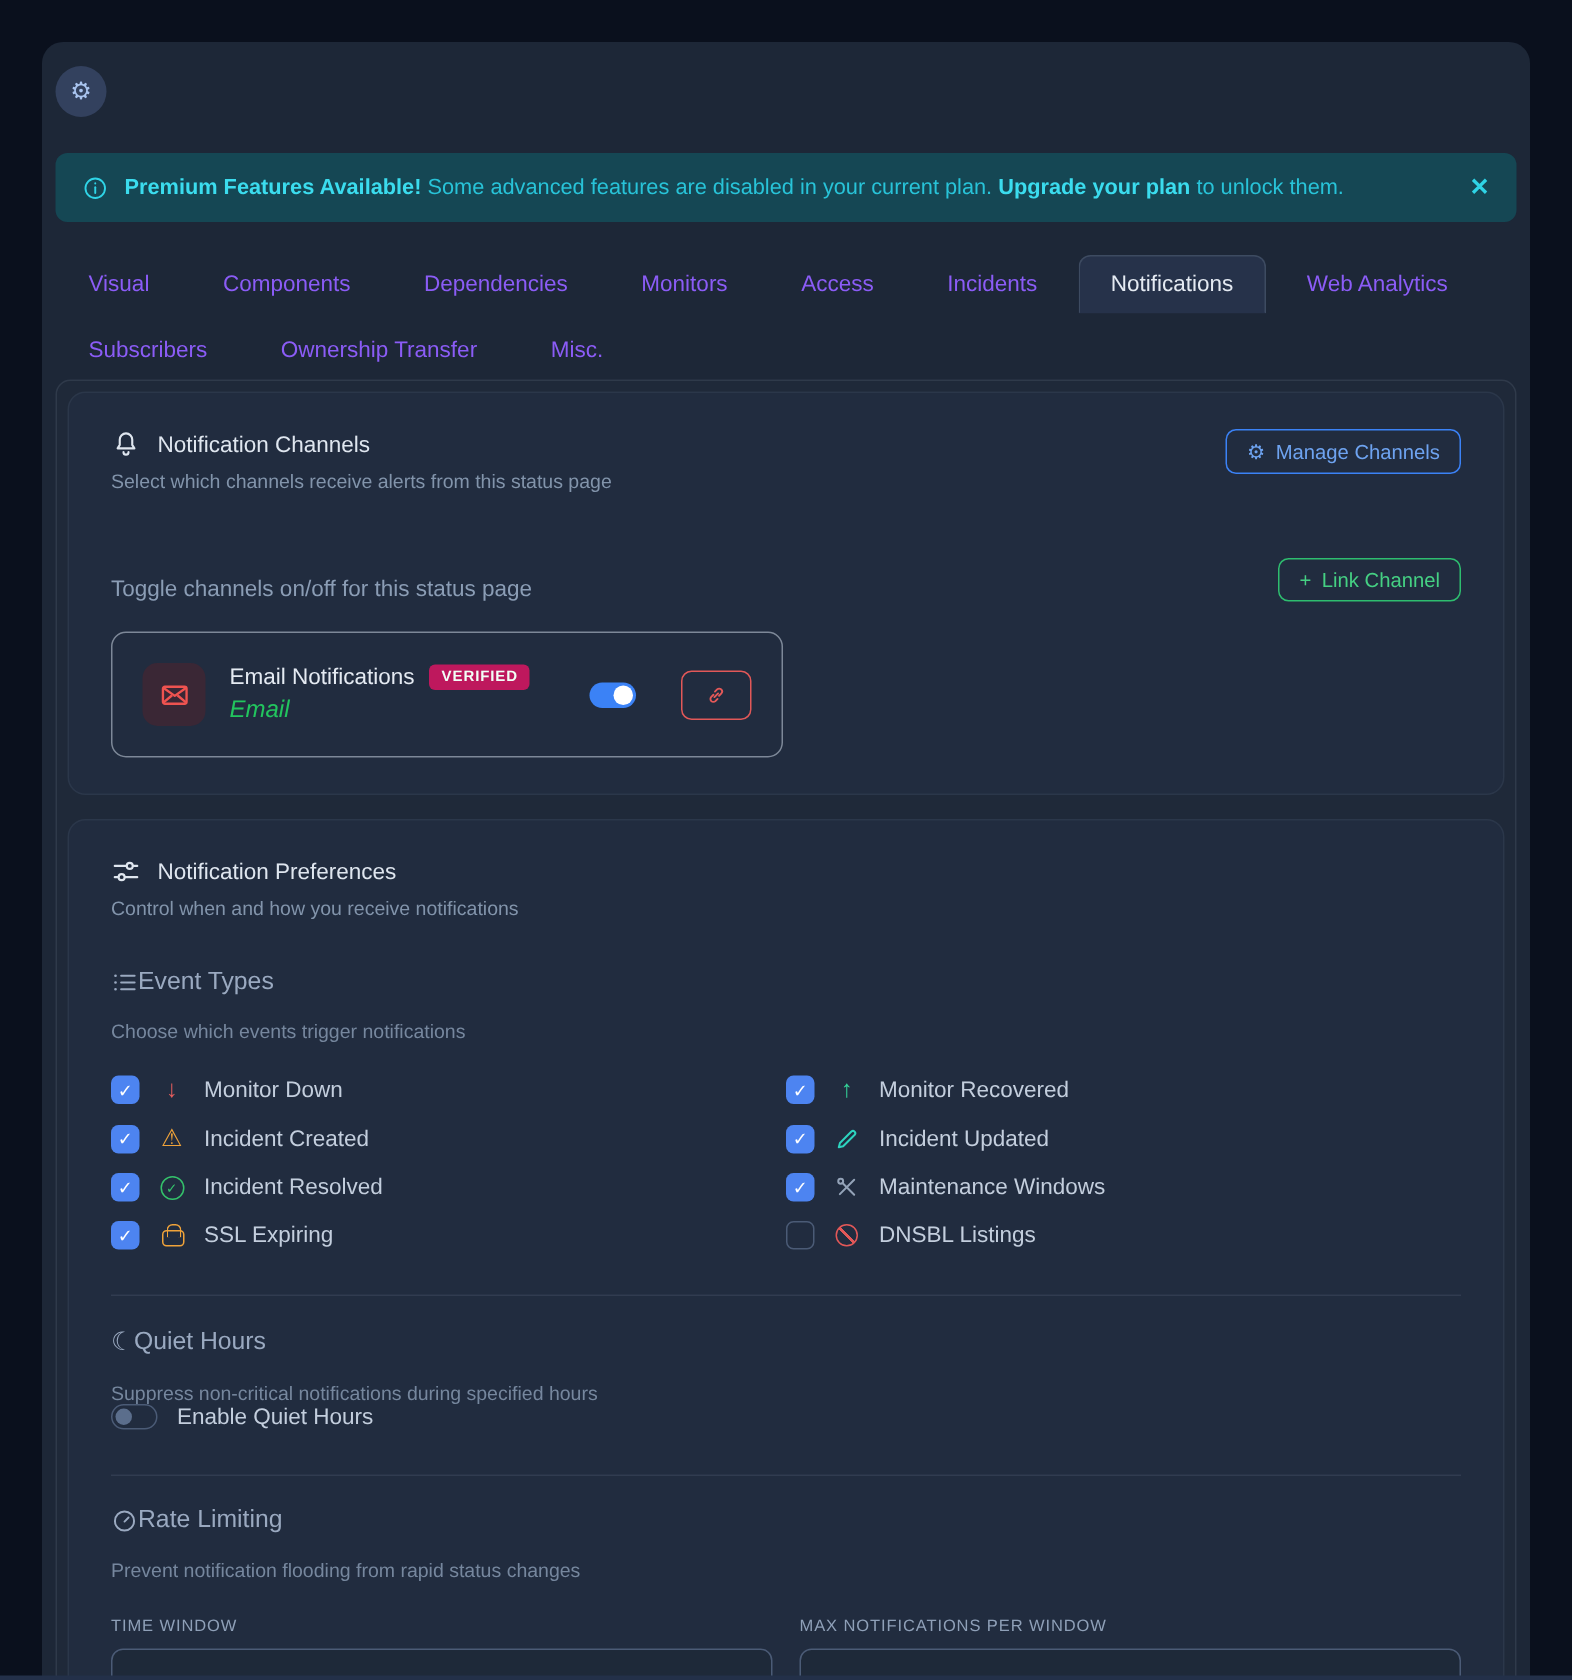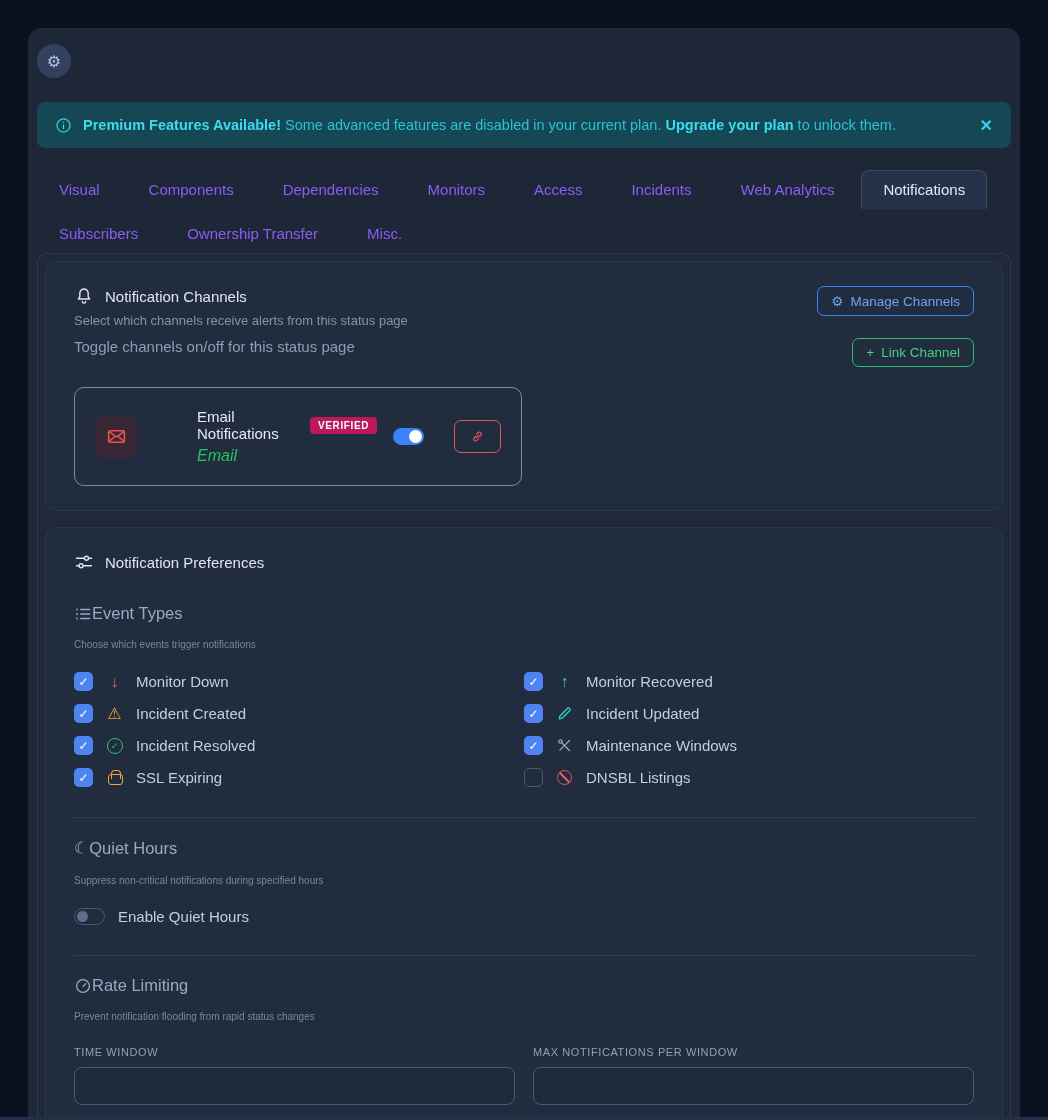--- a/index.html
+++ b/index.html
@@ -67,34 +67,34 @@
   .btn-outline-blue {
     display:inline-flex; align-items:center; gap:7px; padding:6px 13px;
     border:1px solid #3b82f6; border-radius:7px; background:transparent;
     color:#6ea3f0; font-size:13.5px; cursor:pointer; font-family:inherit;
   }
   .btn-outline-green {
     display:inline-flex; align-items:center; gap:7px; padding:6px 13px;
     border:1px solid #2ebd6f; border-radius:7px; background:transparent;
     color:#45d083; font-size:13.5px; cursor:pointer; font-family:inherit;
   }
-  .toggle-hint-row { display:flex; justify-content:space-between; align-items:flex-start; margin-top:10px; }
+  .toggle-hint-row { display:flex; justify-content:space-between; align-items:flex-end; margin-top:44px; }
   .toggle-hint { color:#8b9db5; font-size:15px; }
 
   
   .channel-card {
     margin-top:20px; width:448px; border:1px solid rgba(203,213,225,.55);
     border-radius:10px; padding:20px; display:flex; align-items:center; gap:16px;
   }
   .mail-tile {
     width:42px; height:42px; border-radius:10px; background:#3a2735;
     display:flex; align-items:center; justify-content:center; flex:0 0 auto;
   }
   .mail-tile svg { width:21px; height:21px; color:#ef5350; }
-  .ch-info { flex:1;margin-left:44px; }
+  .ch-info { flex:1; }
   .ch-name-row { display:flex; align-items:center; gap:10px; }
   .ch-name { font-size:15px; color:#e4eaf2; }
   .badge {
     background:#be185d; color:#f2fff7; font-size:10px; font-weight:700;
     letter-spacing:.6px; padding:3px 8px; border-radius:4px;
   }
   .ch-type { font-size:16px; color:#22c55e; margin-top:5px;font-style:italic; }
 
   .toggle { width:31px; height:17px; border-radius:9px; position:relative; cursor:pointer; flex:0 0 auto; }
   .toggle.on { background:#3b82f6; }
@@ -112,21 +112,21 @@
     background:transparent; display:flex; align-items:center; justify-content:center;
     cursor:pointer; flex:0 0 auto;
   }
   .btn-chain svg { width:15px; height:15px; color:#e25858; }
 
   
   .subsec { margin-top:32px; }
   .subsec-title { display:flex; align-items:center; color:#9aa9c0; font-size:16.5px; }
   .subsec-title svg { width:18px; height:18px; }
   .moon-glyph { font-size:17px; color:#9aa9c0; }
-  .subsec-hint { margin-top:16px; color:#76879e; font-size:10px; }
+  .subsec-hint { margin-top:16px; color:#76879e; font-size:13px; }
 
   .evt-grid { margin-top:22px; display:grid; grid-template-columns:1fr 1fr; row-gap:13px; }
   .evt { display:flex; align-items:center; gap:12px; cursor:pointer; }
   .cbx {
     width:19px; height:19px; border-radius:5px; display:flex; align-items:center;
     justify-content:center; font-size:12px; flex:0 0 auto;
   }
   .cbx.on { background:#4d84f1; color:#fff; }
   .cbx.off { border:1.5px solid #4b5b76; background:transparent; }
   .evt-ico { width:19px; display:flex; align-items:center; justify-content:center; font-size:16px; flex:0 0 auto; }
@@ -147,21 +147,21 @@
     border-radius:50%;
     background:linear-gradient(45deg, transparent 44%, currentColor 44%, currentColor 56%, transparent 56%);
   }
   .ico-check-circle {
     display:inline-flex; width:16px; height:16px; border:1.5px solid currentColor;
     border-radius:50%; align-items:center; justify-content:center; font-size:9px;
   }
 
   .divider { height:1px; background:rgba(148,163,184,.14); margin-top:30px; }
   .subsec.after-div { margin-top:20px; }
-  .toggle-row { margin-top:22px; display:flex; align-items:flex-end; gap:13px; }
+  .toggle-row { display:flex; align-items:flex-end; gap:13px; }
   .toggle-row .evt-label { font-size:15px; }
 
   
   .field-grid { margin-top:24px; display:grid; grid-template-columns:1fr 1fr; column-gap:18px; }
   .field-label { font-size:11px; letter-spacing:.6px; color:#8fa0b8; font-weight:500; }
   .control {
     margin-top:9px; height:38px; border:1px solid #4b5b76; border-radius:8px;
     background:#1e2939; display:flex; align-items:center; justify-content:space-between;
     padding:0 13px; color:#dbe3ee; font-size:15px; cursor:pointer;
   }
@@ -189,22 +189,22 @@
     <span class="banner-close">✕</span>
   </div>
 
   <div class="tab-bar">
       <div class="tab">Visual</div>
       <div class="tab">Components</div>
       <div class="tab">Dependencies</div>
       <div class="tab">Monitors</div>
       <div class="tab">Access</div>
       <div class="tab">Incidents</div>
+      <div class="tab active">Notifications</div>
       <div class="tab">Web Analytics</div>
-      <div class="tab active">Notifications</div>
       <div class="tab">Subscribers</div>
       <div class="tab">Ownership Transfer</div>
       <div class="tab">Misc.</div>
     </div>
 
   <div class="panel">
 
     <div class="card">
       <div class="sec-head-row">
         <div>
@@ -259,20 +259,21 @@
 
     <div class="card">
       <div class="sec-title">
         <svg viewBox="0 0 24 24" fill="none" stroke="currentColor" stroke-width="1.7" stroke-linecap="round">
           <path d="M3 7.5h18M3 16.5h18"></path>
           <circle cx="15" cy="7.5" r="2.4" fill="#212c3f"></circle>
           <circle cx="8.5" cy="16.5" r="2.4" fill="#212c3f"></circle>
         </svg>
         <span>Notification Preferences</span>
       </div>
+      <div class="sec-sub">Control when and how you receive notifications</div>
 
       <div class="subsec">
         <div class="subsec-title">
           <svg viewBox="0 0 24 24" fill="none" stroke="currentColor" stroke-width="1.8" stroke-linecap="round">
             <path d="M9 6h12M9 12h12M9 18h12"></path>
             <path d="M4 6h.01M4 12h.01M4 18h.01" stroke-width="2.4"></path>
           </svg>
           <span>Event Types</span>
         </div>
         <div class="subsec-hint">Choose which events trigger notifications</div>

